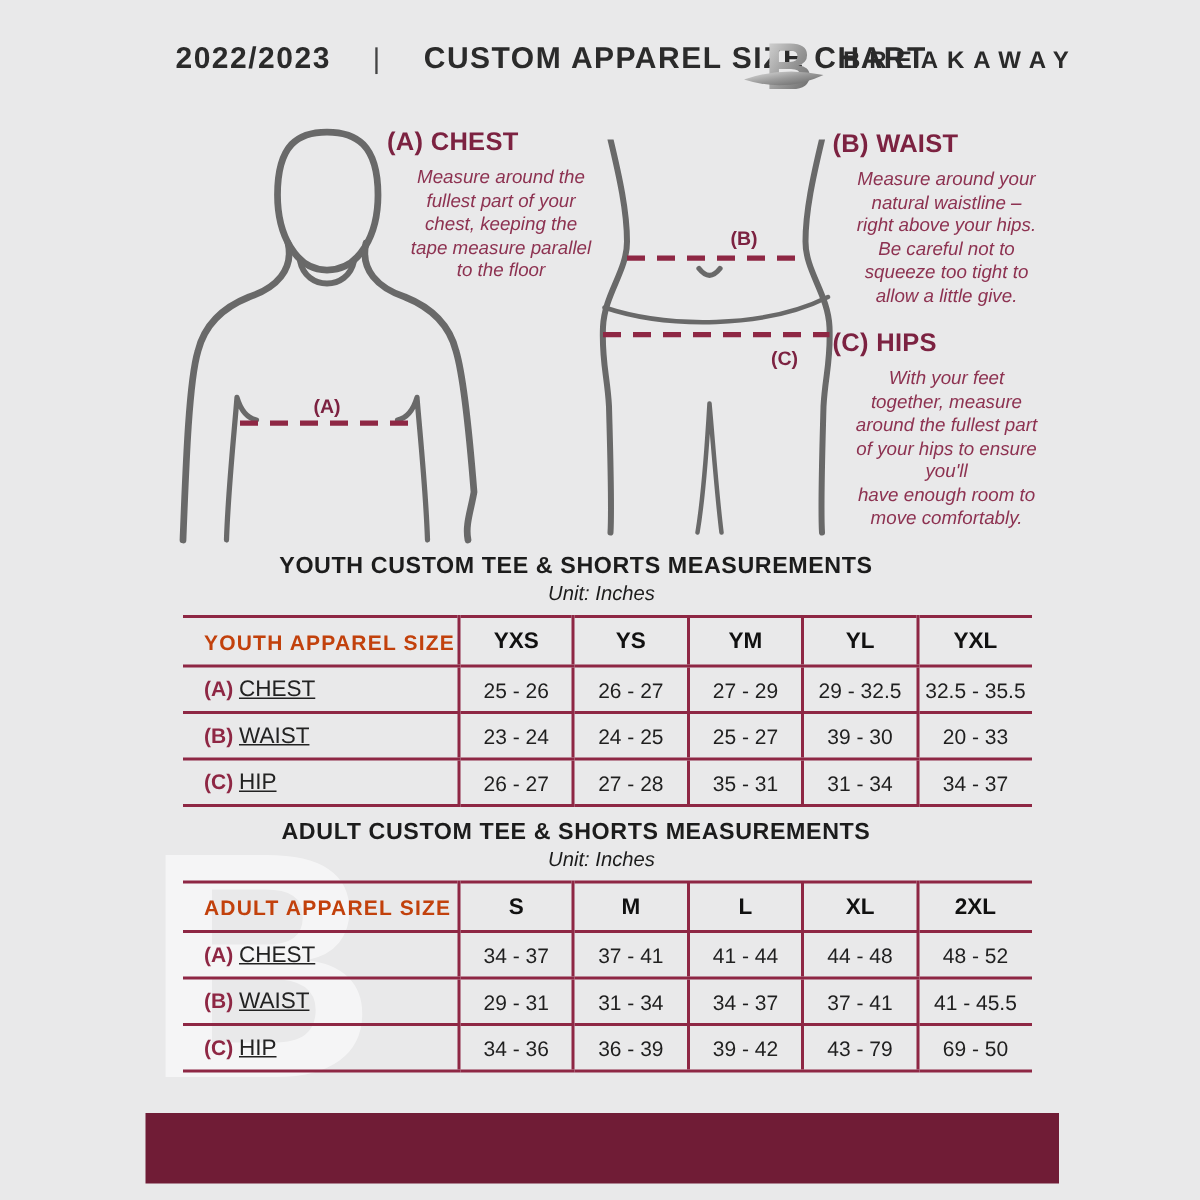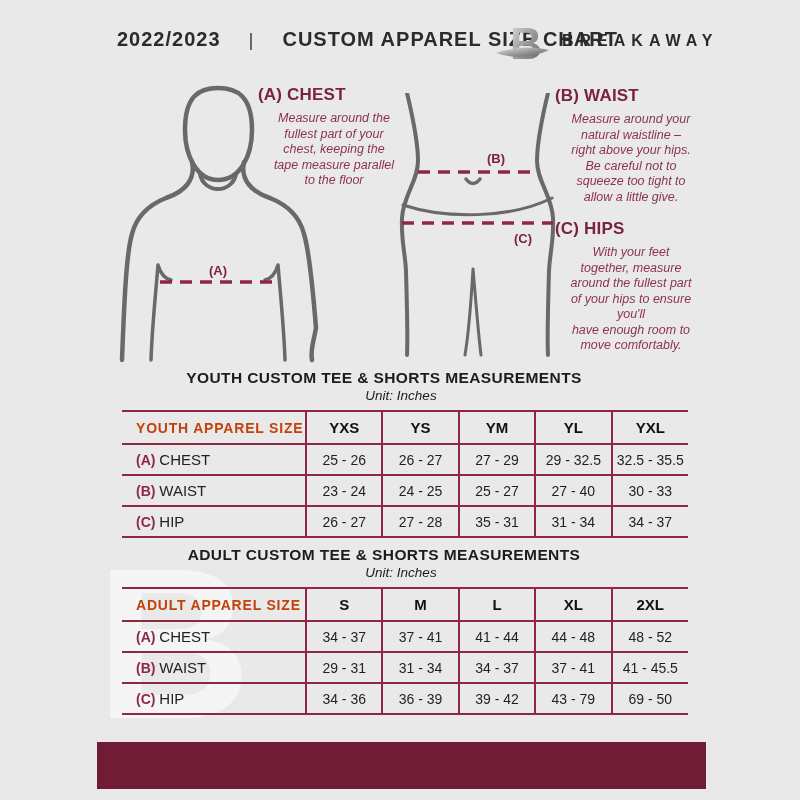--- a/index.html
+++ b/index.html
@@ -38,21 +38,21 @@
                    table-layout:fixed;border-top:2px solid var(--line);
                    border-bottom:2px solid var(--line);z-index:2;}
   .size-table td{border-bottom:2px solid var(--line);text-align:center;
                  font-size:14px;color:#1f1f1f;height:29px;padding:0;}
   .size-table tr.head td{height:31px;}
   .size-table td + td{border-left:2px solid var(--line);}
   .size-table td.lbl{text-align:left;padding-left:14px;}
   .size-table tr.head td.lbl{font-size:14px;color:#c2410c;letter-spacing:.8px;}
   .size-table tr.head td{font-weight:bold;font-size:15px;color:#111;}
   .size-table .pre{font-weight:bold;color:var(--line);}
-  .size-table .rowlabel{font-size:15px;color:#222;}
+  .size-table .rowlabel{font-size:15px;color:#222;text-decoration:underline;}
   
   .watermark{position:absolute;left:96px;top:553px;font-size:215px;line-height:.85;
              font-weight:bold;color:rgba(255,255,255,.55);z-index:1;user-select:none;}
   .footer-bar{position:absolute;left:97px;top:742px;width:609px;height:47px;
               background:var(--footer);z-index:2;}
   svg text{font-family:"Liberation Sans",sans-serif;}
 </style>
 </head>
 <body>
 
@@ -163,22 +163,22 @@
       <td>32.5 - 35.5</td>
     </tr>
     <tr>
       <td class="lbl">
         <span class="pre">(B)</span>
         <span class="rowlabel">WAIST</span>
       </td>
       <td>23 - 24</td>
       <td>24 - 25</td>
       <td>25 - 27</td>
-      <td>27 - 40</td>
-      <td>30 - 33</td>
+      <td>39 - 30</td>
+      <td>20 - 33</td>
     </tr>
     <tr>
       <td class="lbl">
         <span class="pre">(C)</span>
         <span class="rowlabel">HIP</span>
       </td>
       <td>26 - 27</td>
       <td>27 - 28</td>
       <td>35 - 31</td>
       <td>31 - 34</td>

